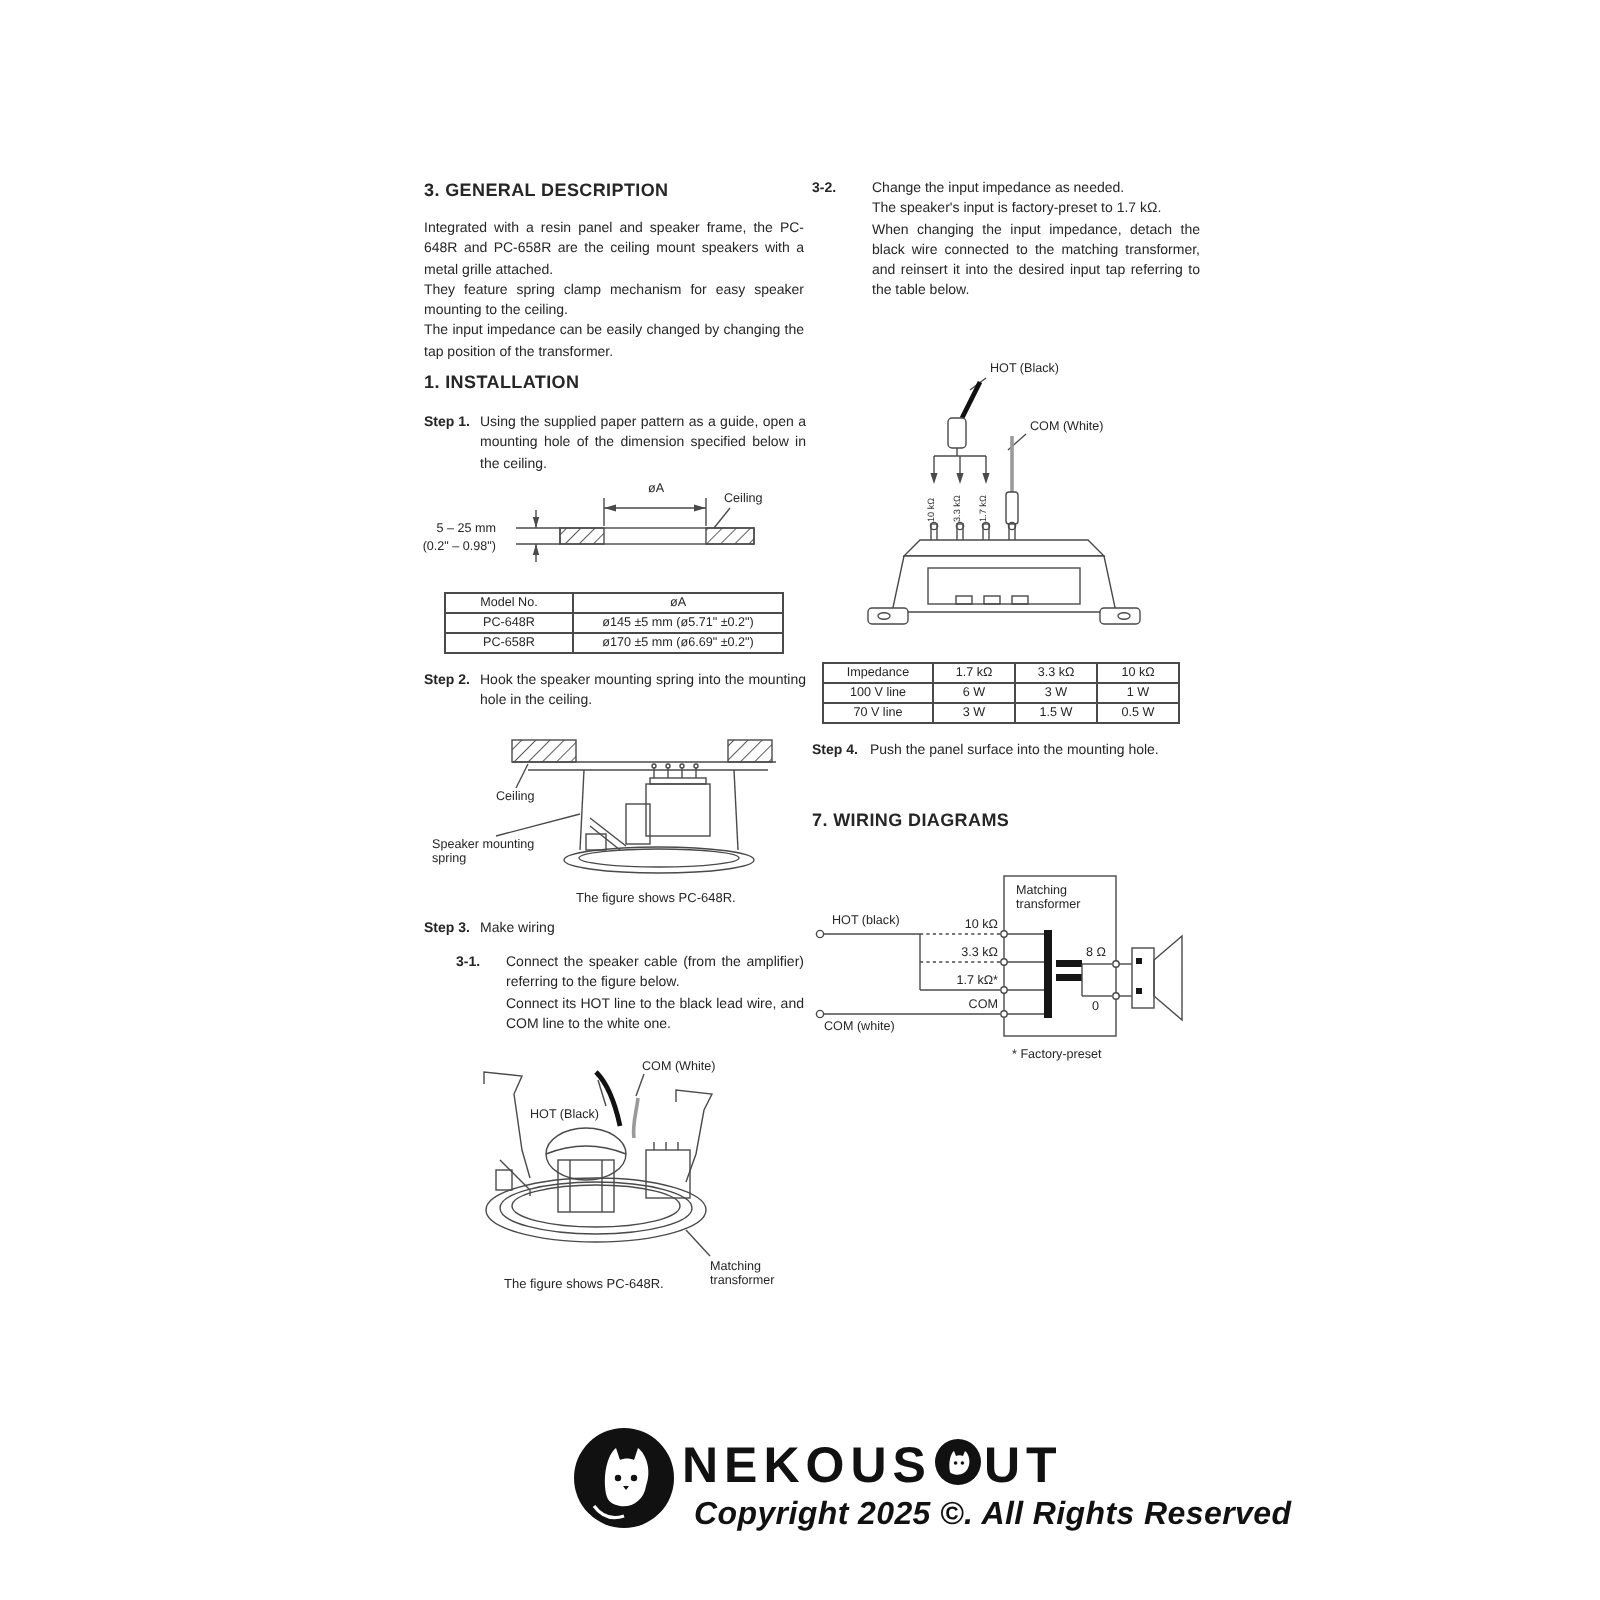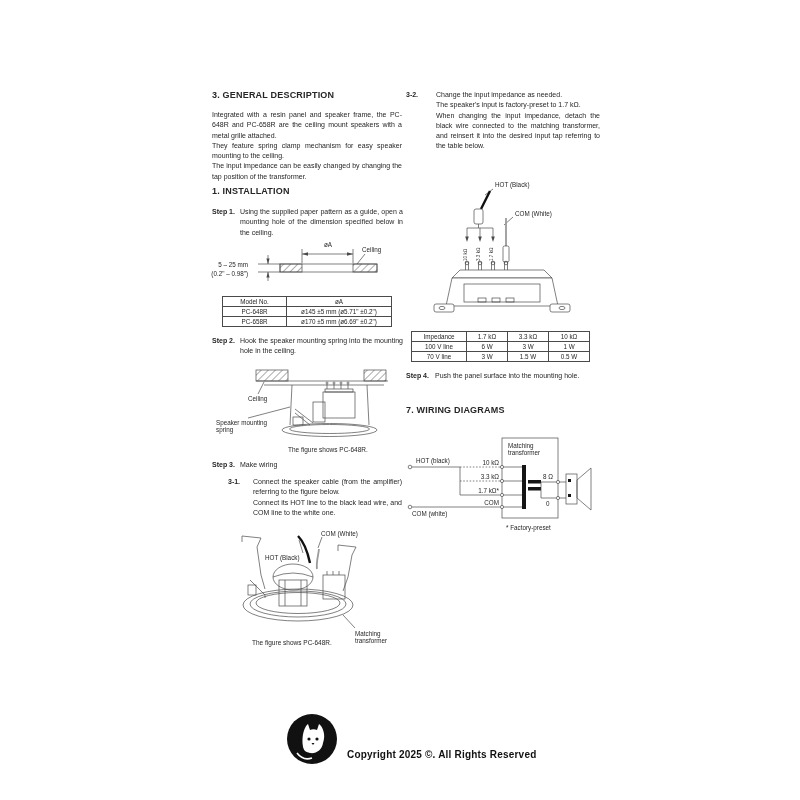--- a/index.html
+++ b/index.html
@@ -21,21 +21,21 @@
   
   .s   { stroke:#4a4a4a; stroke-width:.7; fill:none; }
   .sf  { stroke:#4a4a4a; stroke-width:.7; fill:#fff; }
   .blk { fill:#151515; stroke:none; }
   .ah  { fill:#4a4a4a; stroke:none; }
   .dotl{ stroke:#4a4a4a; stroke-width:.7; fill:none; stroke-dasharray:1.6 1.6; }
   .w2  { stroke:#111; stroke-width:2.4; fill:none; }
   .wirew { stroke:#9a9a9a; stroke-width:1.8; fill:none; }
   .brand { font-size:25px; font-weight:bold; letter-spacing:3px; color:#111; white-space:nowrap; }
   .brand-o { display:inline-block; width:24px; height:24px; vertical-align:-2px; margin:0 1px; }
-  .copyright { font-size:10px; font-weight:bold; letter-spacing:.2px; color:#111; white-space:nowrap; }
+  .copyright { font-size:16px; font-weight:bold; letter-spacing:.2px; color:#111; white-space:nowrap;font-style:italic; }
 </style>
 </head>
 <body>
 
 <div class="page">
 
   <div class="heading abs" style="left:212px;top:90px;width:190px">3. GENERAL DESCRIPTION</div>
 
   <div class="body-text abs" style="left:212px;top:110px;width:190px">Integrated with a resin panel and speaker frame, the PC-648R and PC-658R are the ceiling mount speakers with a metal grille attached.
 They feature spring clamp mechanism for easy speaker mounting to the ceiling.
@@ -344,16 +344,24 @@
     <svg width="52" height="52">
       <circle cx="26" cy="26" r="25" fill="#111" stroke="none"></circle>
       <path d="M17,34 C15,22 19,13 22,11 L24,17 C26,16 29,16 31,17 L33,11 C37,14 40,22 37,30 C36,37 30,41 24,40 C20,39 18,38 17,34 Z" fill="#fff" stroke="none"></path>
       <circle cx="23" cy="26" r="1.6" fill="#111"></circle>
       <circle cx="31" cy="26" r="1.6" fill="#111"></circle>
       <path d="M25.5,30 L27,32 L28.5,30 Z" fill="#111" stroke="none"></path>
       <path d="M11,40 Q17,48 26,45" stroke="#fff" stroke-width="1.6" fill="none"></path>
     </svg>
   </div>
 
+  <div class="brand abs" style="left:341px;top:719px">
+    <span>NEKOUS</span><span class="brand-o"><svg width="24" height="24">
+          <circle cx="12" cy="12" r="11.5" fill="#111"></circle>
+          <path d="M8,17 C7,12 8.5,7.5 10,6.5 L11,9 C12,8.5 13.5,8.5 14.5,9 L15.5,6.5 C17.5,8 18.5,12 17,15 C16,17.5 13,18.8 10.5,18.2 C9.2,17.9 8.4,17.7 8,17 Z" fill="#fff"></path>
+          <circle cx="10.8" cy="12.5" r="0.9" fill="#111"></circle>
+          <circle cx="14.2" cy="12.5" r="0.9" fill="#111"></circle>
+        </svg></span><span>UT</span>
+  </div>
 
   <div class="copyright abs" style="left:347px;top:749px">Copyright 2025 ©. All Rights Reserved</div>
 
 </div>
 
 </body></html>

